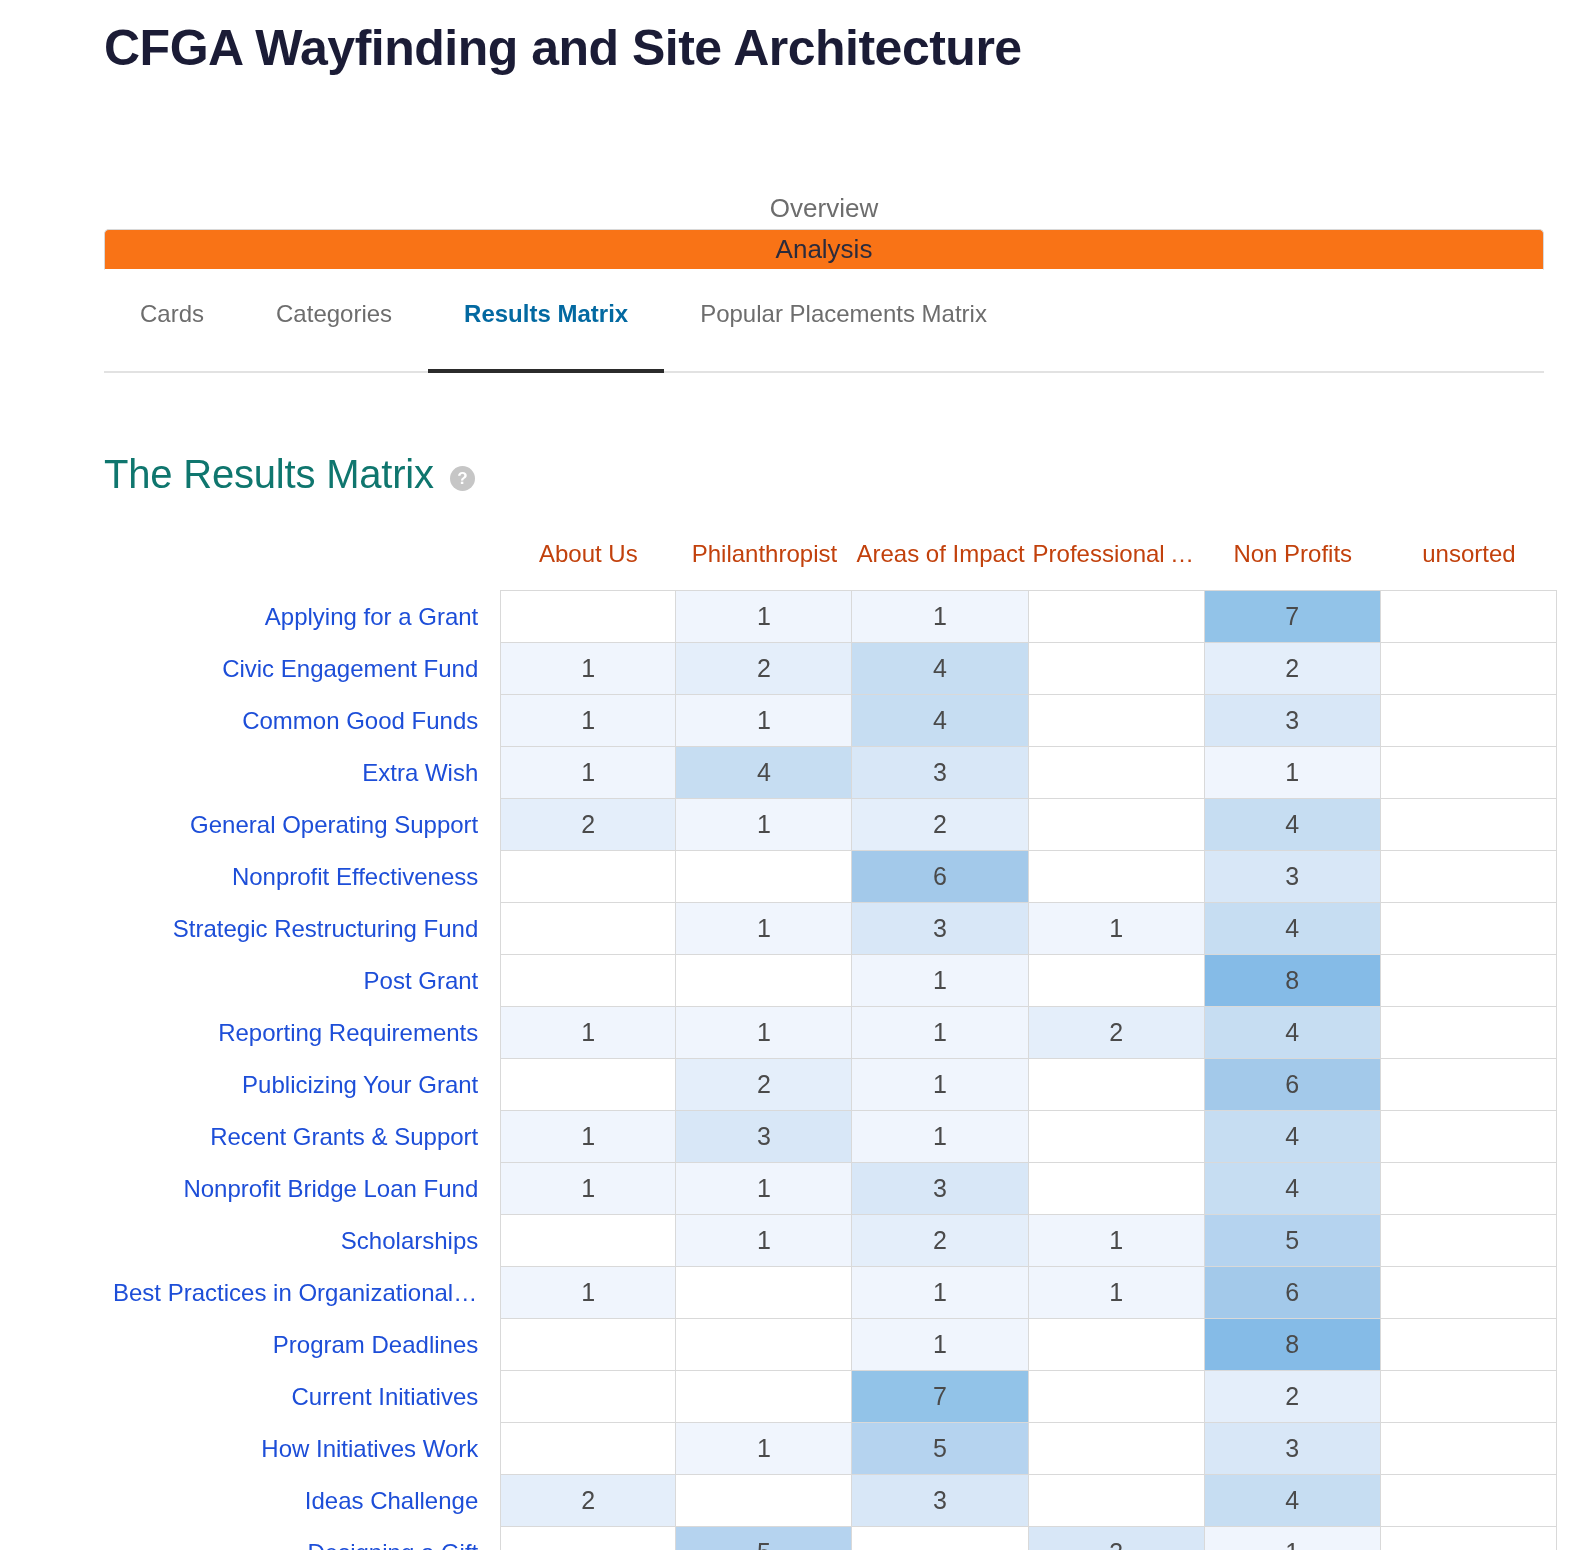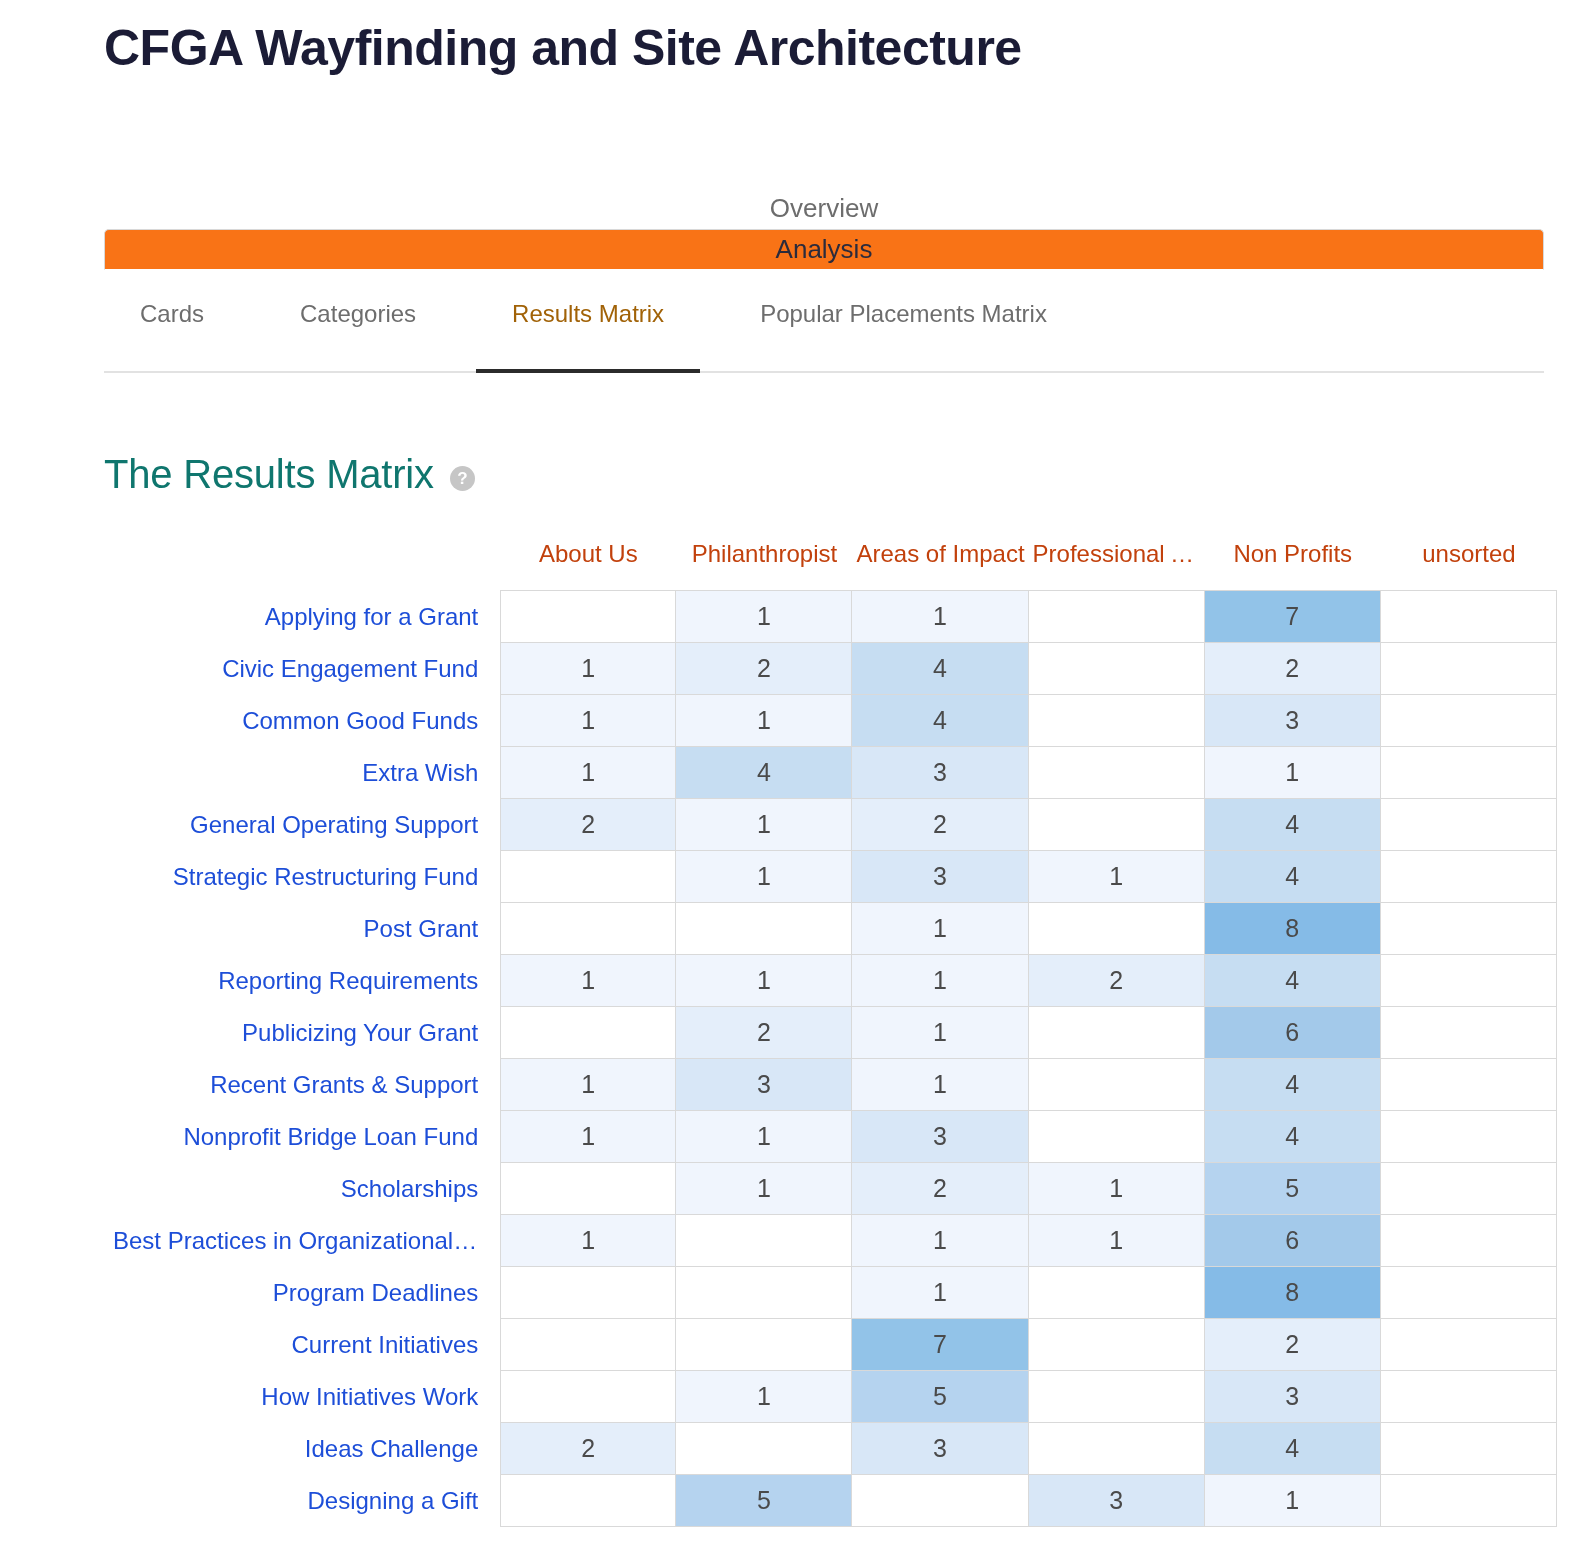--- a/index.html
+++ b/index.html
@@ -88,35 +88,34 @@
     left: 104px;
     top: 281px;
     width: 1440px;
     height: 94px;
   }
   .secondary-tabs .stabs-row {
     position: relative;
     display: flex;
     align-items: flex-start;
     height: 92px;
-    gap: 24px;
   }
   .secondary-tabs .stab {
     font-size: 24px;
     color: #6d6d6d;
     padding: 19px 36px 0 36px;
     cursor: pointer;
     height: 92px;
     box-sizing: border-box;
     position: relative;
     white-space: nowrap;
   }
   .secondary-tabs .stab.active {
-    color: #a16207;
-    font-weight: normal;
+    color: #0369a1;
+    font-weight: bold;
   }
   .secondary-tabs .stab.active::after {
     content: "";
     position: absolute;
     left: 0;
     right: 0;
     bottom: 0;
     height: 4px;
     background: #2b2b2b;
     z-index: 2;
@@ -336,20 +335,29 @@
           <tr>
             <td class="rowlabel">General Operating Support</td>
             <td class="cell v2 first-col">2</td>
             <td class="cell v1">1</td>
             <td class="cell v2">2</td>
             <td class="cell v0"></td>
             <td class="cell v4">4</td>
             <td class="cell v0"></td>
           </tr>
           <tr>
+            <td class="rowlabel">Nonprofit Effectiveness</td>
+            <td class="cell v0 first-col"></td>
+            <td class="cell v0"></td>
+            <td class="cell v6">6</td>
+            <td class="cell v0"></td>
+            <td class="cell v3">3</td>
+            <td class="cell v0"></td>
+          </tr>
+          <tr>
             <td class="rowlabel">Strategic Restructuring Fund</td>
             <td class="cell v0 first-col"></td>
             <td class="cell v1">1</td>
             <td class="cell v3">3</td>
             <td class="cell v1">1</td>
             <td class="cell v4">4</td>
             <td class="cell v0"></td>
           </tr>
           <tr>
             <td class="rowlabel">Post Grant</td>

